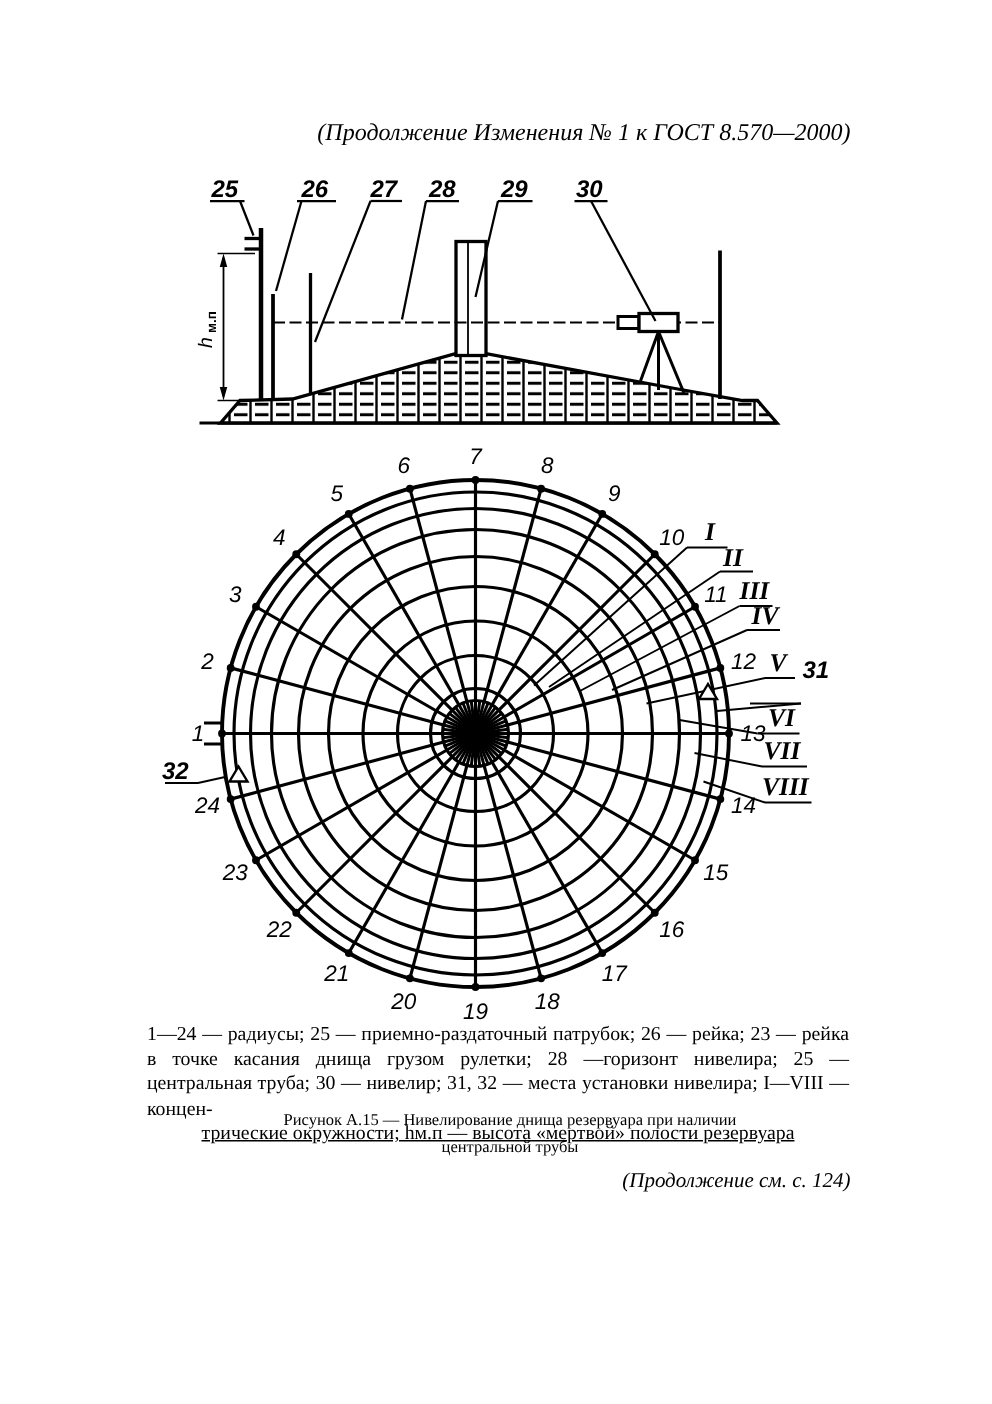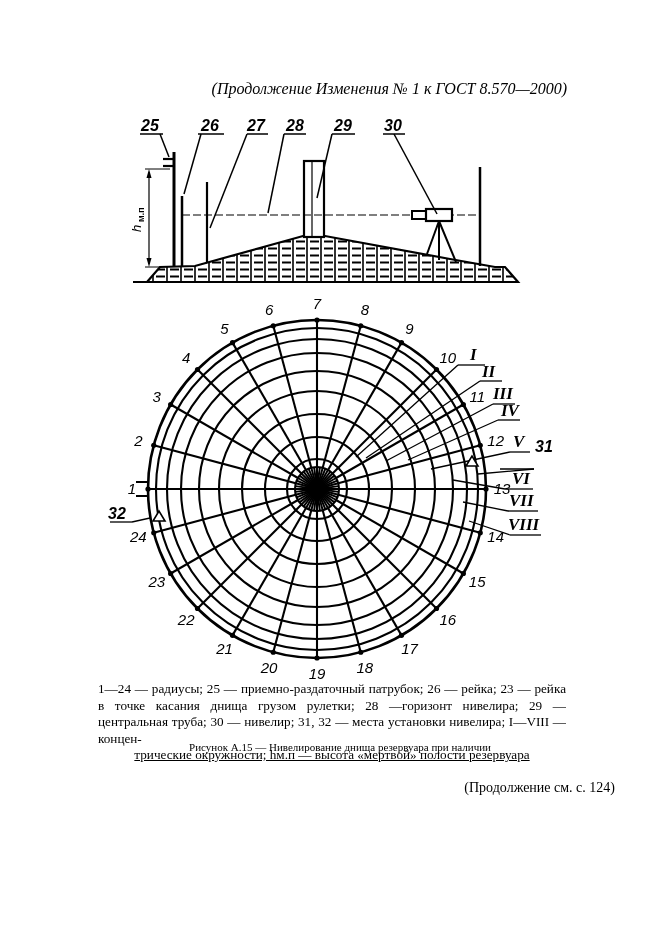--- a/index.html
+++ b/index.html
@@ -5,21 +5,21 @@
   html, body { margin:0; padding:0; background:#ffffff; }
   body { width:661px; height:936px; position:relative; overflow:hidden; font-family:"Liberation Serif", serif; color:#000; }
   .header { position:absolute; left:0; width:567px; top:80px; text-align:right; font-style:italic; font-size:16px; }
   svg.fig { position:absolute; left:0; top:0; }
   .lbl { font-family:"Liberation Sans", sans-serif; font-style:italic; font-weight:bold; font-size:16px; }
   .rlbl { font-family:"Liberation Sans", sans-serif; font-style:italic; font-size:15px; }
   .roman { font-family:"Liberation Serif", serif; font-style:italic; font-weight:bold; font-size:17px; }
   .legend { position:absolute; left:98px; top:681px; width:468px; font-size:13.2px; line-height:16.5px; text-align:justify; }
   .legend .last { display:block; text-align:center;text-decoration:underline; }
   .caption { position:absolute; left:60px; width:560px; top:738px; text-align:center; font-size:11px; line-height:18px; }
-  .footer { position:absolute; left:0; width:567px; top:780px; text-align:right; font-size:14px;margin-left:48px; }
+  .footer { position:absolute; left:0; width:567px; top:780px; text-align:right; font-style:italic; font-size:14px; }
 </style>
 </head>
 <body>
 
 <div class="header">(Продолжение Изменения № 1 к ГОСТ  8.570—2000)</div>
 
 <svg class="fig" width="661" height="936" viewBox="0 0 661 936">
   <defs>
     <pattern id="hatch" patternUnits="userSpaceOnUse" width="14" height="7">
       <rect width="14" height="7" fill="#fff"></rect>
@@ -257,21 +257,22 @@
       <text x="269.11847665603364" y="672.6962778634777" text-anchor="middle" class="rlbl">20</text>
       <text x="224.50000000000006" y="654.2146997001212" text-anchor="middle" class="rlbl">21</text>
       <text x="186.18524548048873" y="624.8147545195113" text-anchor="middle" class="rlbl">22</text>
       <text x="156.78530029987883" y="586.5" text-anchor="middle" class="rlbl">23</text>
       <text x="138.3037221365224" y="541.8815233439664" text-anchor="middle" class="rlbl">24</text>
     </g>
 </svg>
 
 <div class="legend">
   <span>1—24 — радиусы; 25 — приемно-раздаточный патрубок; 26 — рейка; 23 — рейка</span>
-  <span>в точке касания днища грузом рулетки; 28 —горизонт нивелира; 29 — центральная труба; 30 — нивелир;  31, 32 — места установки нивелира; I—VIII — концен-</span>
+  <span>в точке касания днища грузом рулетки; 28 —горизонт нивелира; 25 — центральная труба; 30 — нивелир;  31, 32 — места установки нивелира; I—VIII — концен-</span>
   <span class="last">трические окружности; hм.п — высота «мертвой» полости резервуара</span>
 </div>
 
 <div class="caption">
   <div>Рисунок А.15 — Нивелирование днища резервуара при наличии</div>
+  <div>центральной трубы</div>
 </div>
 
 <div class="footer">(Продолжение см. с. 124)</div>
 
 </body></html>

